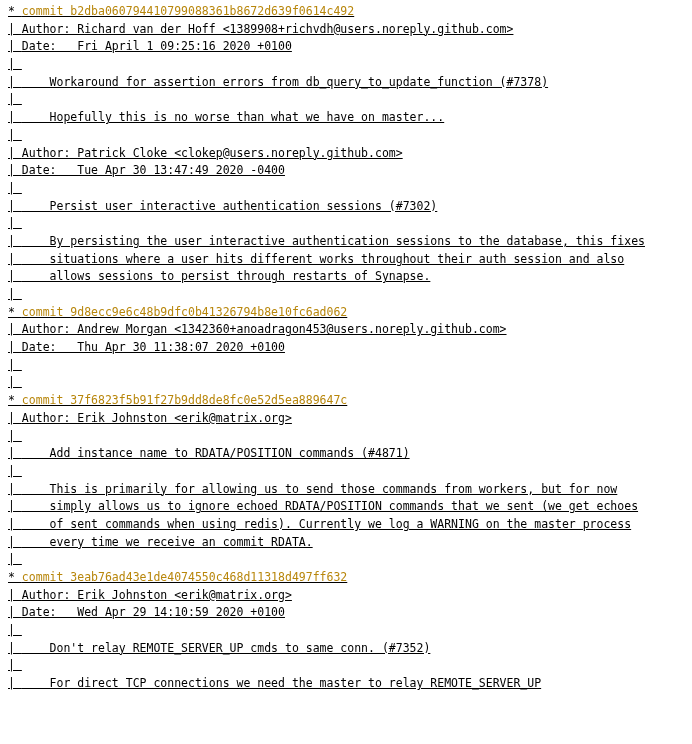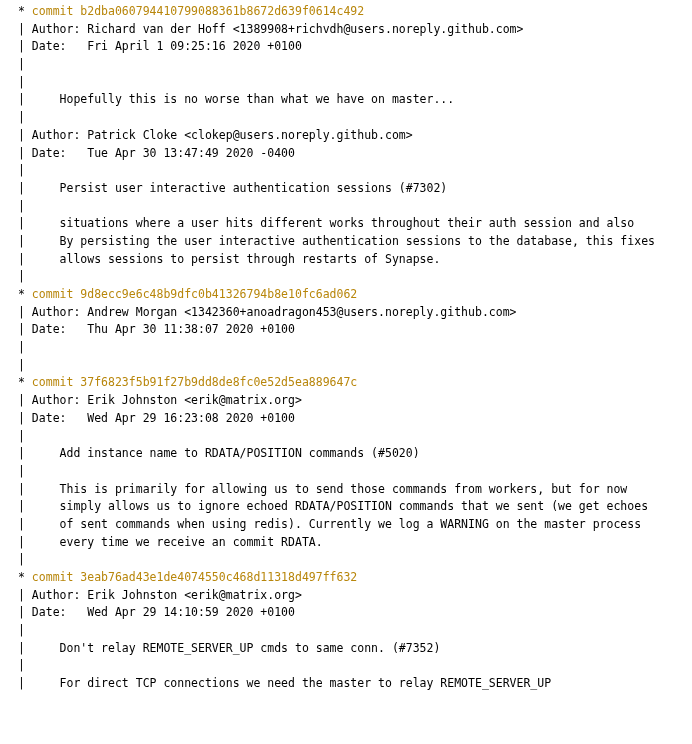--- a/index.html
+++ b/index.html
@@ -15,21 +15,22 @@
     font-size: 11.5px;
     line-height: 17.7px;
     color: #000000;
   }
   #log {
     padding: 3px 0 0 0;
   }
   .line {
     white-space: pre;
     height: 17.7px;
-    padding-left: 18px;
+    padding-left: 8px;
+    text-decoration: underline;
   }
   .graph {
     color: #000000;
   }
   .graph-star {
     color: #000000;
   }
   .c-commit {
     color: #b8860b;
   }
@@ -38,42 +39,42 @@
   }
 </style>
 </head>
 <body>
 
 <div id="log">
     <div class="line"><span class="graph-star">* </span><span class="c-commit">commit b2dba060794410799088361b8672d639f0614c492</span></div>
     <div class="line"><span class="graph">| </span><span class="c-text">Author: Richard van der Hoff &lt;1389908+richvdh@users.noreply.github.com&gt;</span></div>
     <div class="line"><span class="graph">| </span><span class="c-text">Date:   Fri April 1 09:25:16 2020 +0100</span></div>
     <div class="line"><span class="graph">| </span><span class="c-text"></span></div>
+    <div class="line"><span class="graph">| </span><span class="c-text">    Workaround for assertion errors from db_query_to_update_function (#7378)</span></div>
     <div class="line"><span class="graph">| </span><span class="c-text"></span></div>
     <div class="line"><span class="graph">| </span><span class="c-text">    Hopefully this is no worse than what we have on master...</span></div>
     <div class="line"><span class="graph">| </span><span class="c-text"></span></div>
     <div class="line"><span class="graph">| </span><span class="c-text">Author: Patrick Cloke &lt;clokep@users.noreply.github.com&gt;</span></div>
     <div class="line"><span class="graph">| </span><span class="c-text">Date:   Tue Apr 30 13:47:49 2020 -0400</span></div>
     <div class="line"><span class="graph">| </span><span class="c-text"></span></div>
     <div class="line"><span class="graph">| </span><span class="c-text">    Persist user interactive authentication sessions (#7302)</span></div>
     <div class="line"><span class="graph">| </span><span class="c-text"></span></div>
+    <div class="line"><span class="graph">| </span><span class="c-text">    By persisting the user interactive authentication sessions to the database, this fixes</span></div>
     <div class="line"><span class="graph">| </span><span class="c-text">    situations where a user hits different works throughout their auth session and also</span></div>
-    <div class="line"><span class="graph">| </span><span class="c-text">    By persisting the user interactive authentication sessions to the database, this fixes</span></div>
     <div class="line"><span class="graph">| </span><span class="c-text">    allows sessions to persist through restarts of Synapse.</span></div>
     <div class="line"><span class="graph">| </span><span class="c-text"></span></div>
     <div class="line"><span class="graph-star">* </span><span class="c-commit">commit 9d8ecc9e6c48b9dfc0b41326794b8e10fc6ad062</span></div>
     <div class="line"><span class="graph">| </span><span class="c-text">Author: Andrew Morgan &lt;1342360+anoadragon453@users.noreply.github.com&gt;</span></div>
     <div class="line"><span class="graph">| </span><span class="c-text">Date:   Thu Apr 30 11:38:07 2020 +0100</span></div>
     <div class="line"><span class="graph">| </span><span class="c-text"></span></div>
     <div class="line"><span class="graph">| </span><span class="c-text"></span></div>
     <div class="line"><span class="graph-star">* </span><span class="c-commit">commit 37f6823f5b91f27b9dd8de8fc0e52d5ea889647c</span></div>
     <div class="line"><span class="graph">| </span><span class="c-text">Author: Erik Johnston &lt;erik@matrix.org&gt;</span></div>
-    <div class="line"><span class="graph">| </span><span class="c-text">Date:   Wed Apr 29 16:23:08 2020 +0100</span></div>
     <div class="line"><span class="graph">| </span><span class="c-text"></span></div>
-    <div class="line"><span class="graph">| </span><span class="c-text">    Add instance name to RDATA/POSITION commands (#5020)</span></div>
+    <div class="line"><span class="graph">| </span><span class="c-text">    Add instance name to RDATA/POSITION commands (#4871)</span></div>
     <div class="line"><span class="graph">| </span><span class="c-text"></span></div>
     <div class="line"><span class="graph">| </span><span class="c-text">    This is primarily for allowing us to send those commands from workers, but for now</span></div>
     <div class="line"><span class="graph">| </span><span class="c-text">    simply allows us to ignore echoed RDATA/POSITION commands that we sent (we get echoes</span></div>
     <div class="line"><span class="graph">| </span><span class="c-text">    of sent commands when using redis). Currently we log a WARNING on the master process</span></div>
     <div class="line"><span class="graph">| </span><span class="c-text">    every time we receive an commit RDATA.</span></div>
     <div class="line"><span class="graph">| </span><span class="c-text"></span></div>
     <div class="line"><span class="graph-star">* </span><span class="c-commit">commit 3eab76ad43e1de4074550c468d11318d497ff632</span></div>
     <div class="line"><span class="graph">| </span><span class="c-text">Author: Erik Johnston &lt;erik@matrix.org&gt;</span></div>
     <div class="line"><span class="graph">| </span><span class="c-text">Date:   Wed Apr 29 14:10:59 2020 +0100</span></div>
     <div class="line"><span class="graph">| </span><span class="c-text"></span></div>

